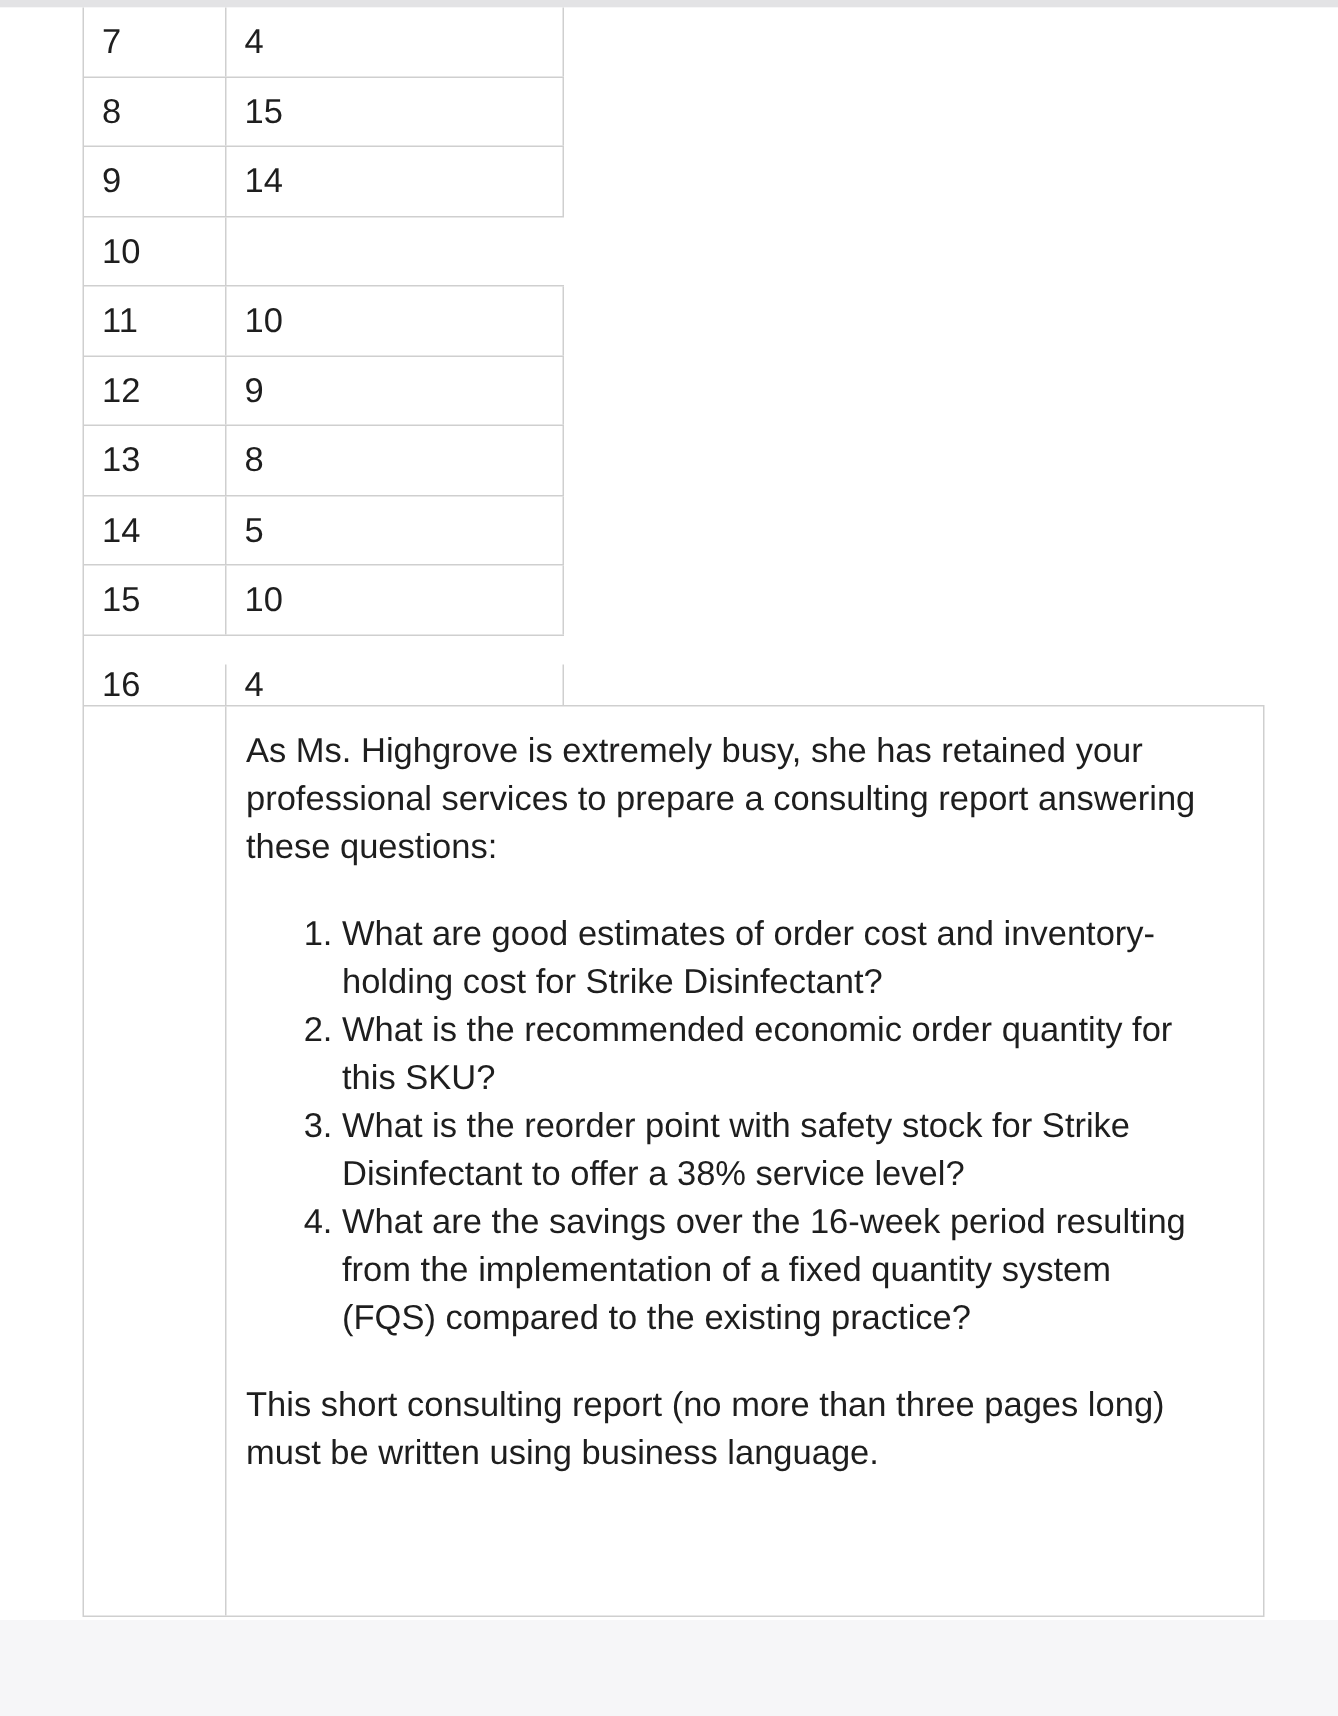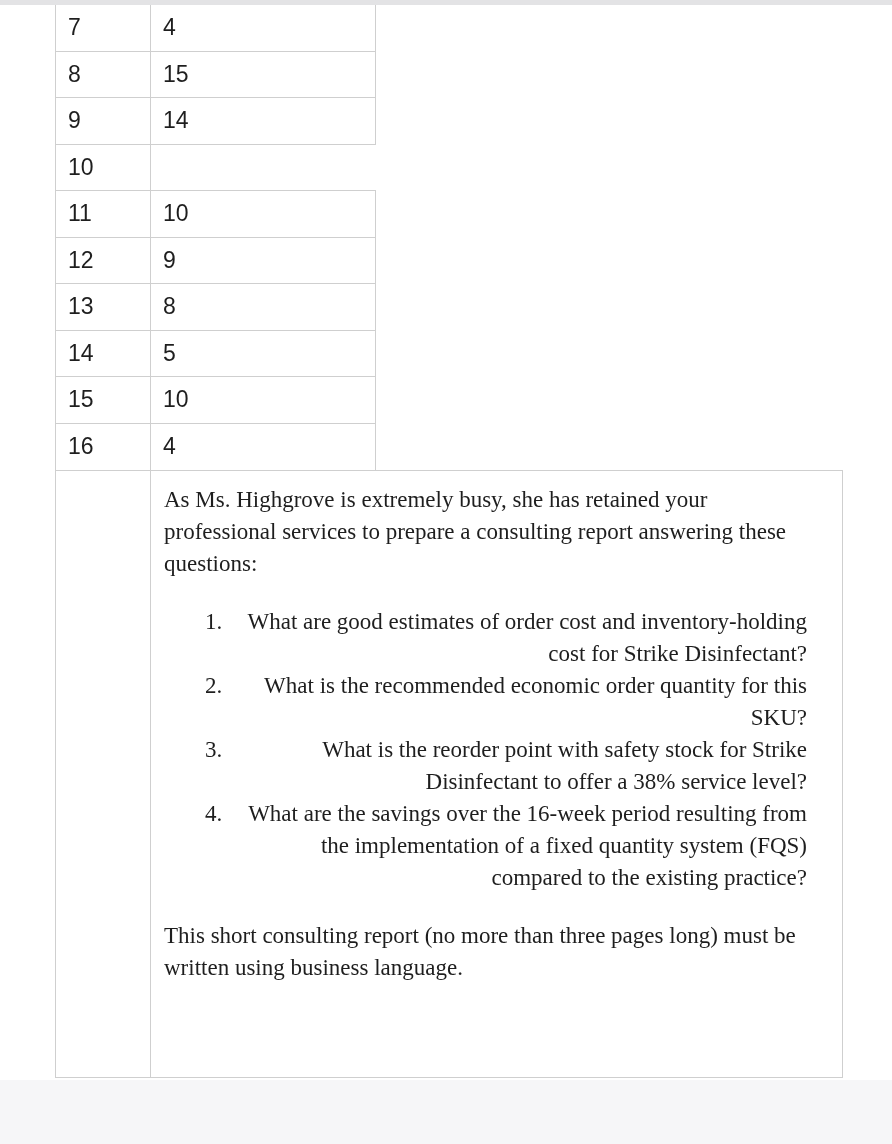--- a/index.html
+++ b/index.html
@@ -32,56 +32,54 @@
   
   .data-table {
     width: 321px;
     border-left: 1px solid var(--border, #cfcfcf);
   }
   .trow {
     display: flex;
     height: 46.5px;
     border-bottom: 1px solid var(--border, #cfcfcf);
   }
-  .trow:last-child { border-bottom: none; }
+  .trow:last-child { border-bottom: none; align-items: flex-end; }
   .cell {
     display: flex;
     align-items: center;
     padding-left: 12px;
     border-right: 1px solid var(--border, #cfcfcf);
     font-size: 23px;
   }
   .cell.c1 { width: 95px; }
   .cell.c2 { width: 225px; }
 
   
   .report-box {
     width: 788px;
     min-height: 608px;
     border: 1px solid var(--border, #cfcfcf);
     display: flex;
-    font-family: Liberation Serif, serif;
   }
   .left-gutter {
     width: 95px;
     flex-shrink: 0;
     border-right: 1px solid var(--border, #cfcfcf);
   }
   .report-content {
     flex: 1;
     padding: 13px 35px 8px 13px;
     font-size: 23px;
     line-height: 32px;
   }
   .report-content p { margin: 0 0 26px; }
   .report-content p:last-child { margin-bottom: 0; }
   .report-content ol {
     margin: 0 0 26px;
     padding-left: 64px;
-    text-align: right;
   }
   .report-content li { margin: 0; }
 </style>
 </head>
 <body>
 
 <div class="top-strip"></div>
 
 <div class="content">
 

